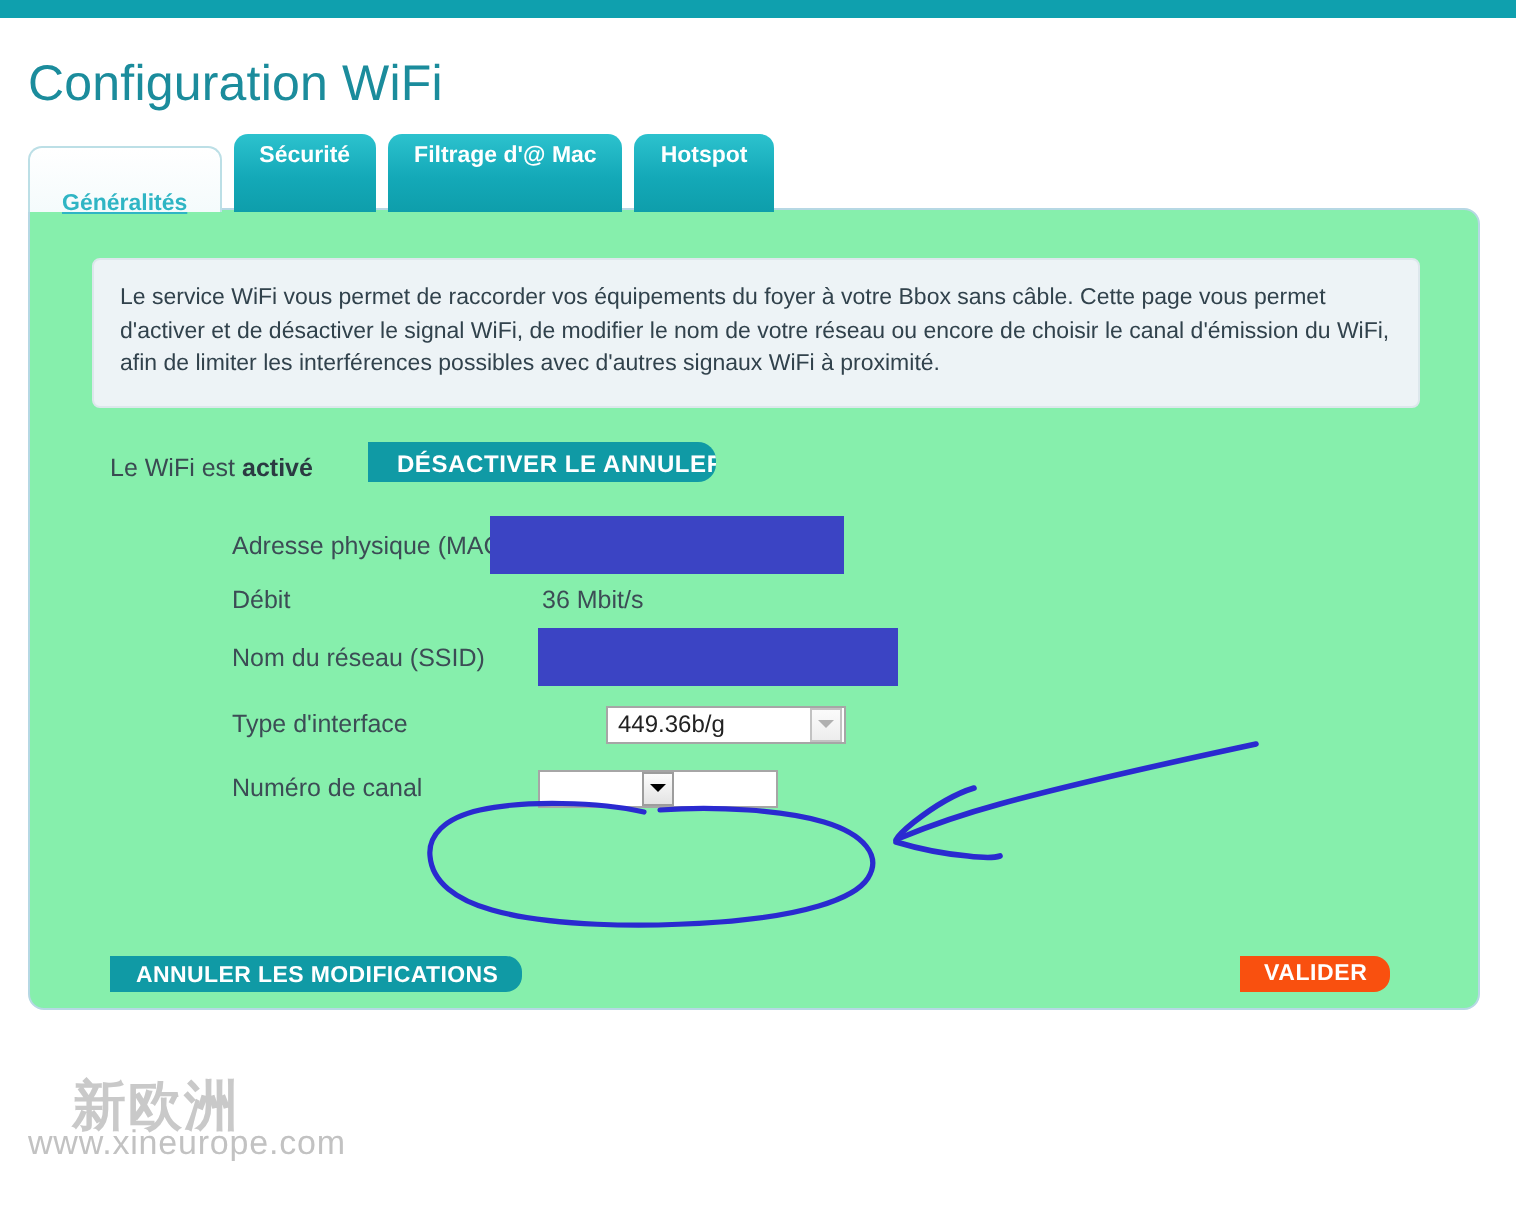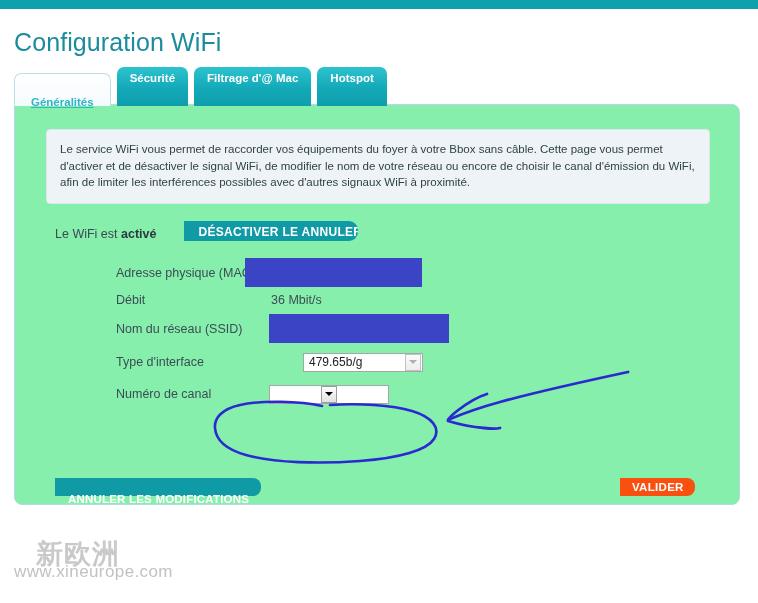--- a/index.html
+++ b/index.html
@@ -210,21 +210,21 @@
     border-top: 4px solid #000000;
   }
   .sel.disabled .caret { border-top-color: #b0b0b0; }
 
   
   #cancel-button {
     position: absolute;
     left: 40px; top: 373px;
     height: 18px;
     line-height: 18px;
-    padding: 12px 12px 0 13px;
+    padding: 1px 12px 0 13px;
     background: #109aa5;
     color: #ffffff;
     font-size: 11.5px;
     font-weight: bold;
     letter-spacing: 0.2px;
     border: none;
     border-radius: 0 8px 8px 0;
     white-space: nowrap;
     cursor: pointer;
     font-family: "Liberation Sans", sans-serif;
@@ -317,21 +317,21 @@
 
 
     <div class="form-row row-ssid">
       <span class="lbl">Nom du réseau (SSID)</span>
       <span class="redact" style="width:180px;margin-left:-2px;"></span>
     </div>
 
     <div class="form-row row-iface">
       <span class="lbl">Type d'interface</span>
       <div class="sel disabled" style="margin-left:-2px;">
-        <span class="seltext">479.65b/g</span>
+        <span class="seltext">449.36b/g</span>
         <span class="arrowbox">
             <i class="caret"></i>
           </span>
       </div>
     </div>
 
     <div class="form-row row-chan">
       <span class="lbl">Numéro de canal</span>
       <div class="sel" style="margin-left:-2px;flex-direction:column;">
         <span class="seltext">11</span>

